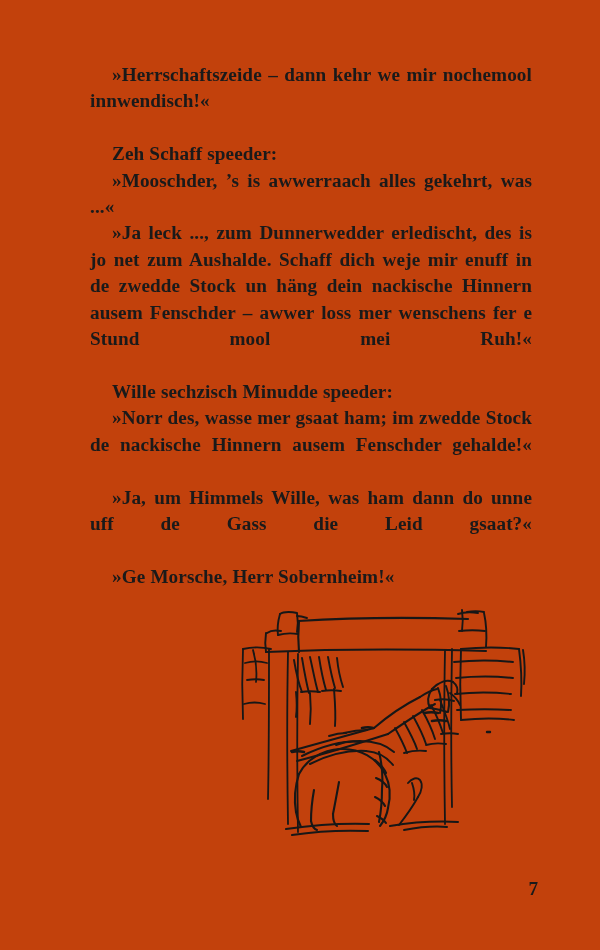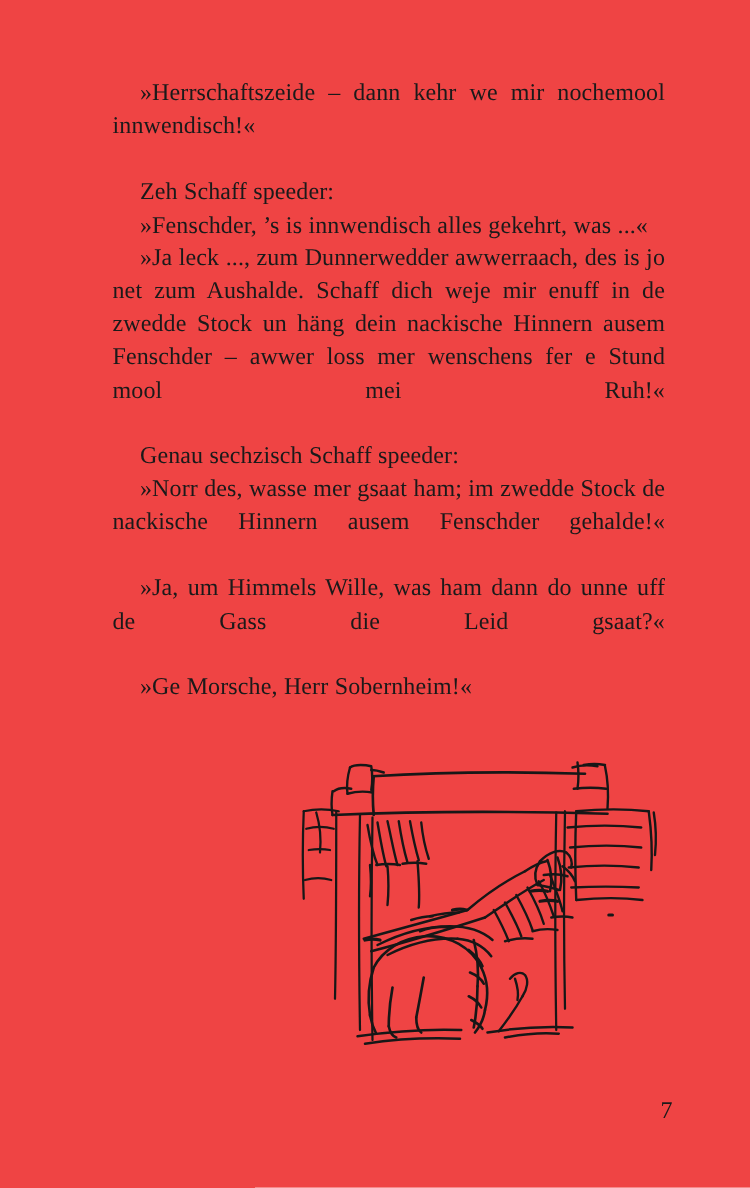--- a/index.html
+++ b/index.html
@@ -12,21 +12,22 @@
     height: 950px;
     position: relative;
     overflow: hidden;
     font-family: "Liberation Serif", "DejaVu Serif", serif;
     color: #1a1a1a;
   }
 
   .page {
     position: absolute;
     inset: 0;
-    background: #ef4444;
+    background: #c2410c;
+    font-weight: bold;
   }
 
   .text-block {
     position: absolute;
     left: 90px;
     top: 62px;
     width: 442px;
   }
 
   .para {
@@ -72,23 +73,23 @@
   }
 </style>
 </head>
 <body>
 
 <div class="page">
 
   <div class="text-block">
     <p class="para">»Herrschaftszeide – dann kehr we mir nochemool innwendisch!«</p>
     <p class="para no-stretch">Zeh Schaff speeder:</p>
-    <p class="para no-stretch">»Fenschder, ’s is innwendisch alles gekehrt, was ...«</p>
-    <p class="para">»Ja leck ..., zum Dunnerwedder awwerraach, des is jo net zum Aushalde. Schaff dich weje mir enuff in de zwedde Stock un häng dein nackische Hinnern ausem Fenschder – awwer loss mer wenschens fer e Stund mool mei Ruh!«</p>
-    <p class="para no-stretch">Genau sechzisch Schaff speeder:</p>
+    <p class="para no-stretch">»Mooschder, ’s is awwerraach alles gekehrt, was ...«</p>
+    <p class="para">»Ja leck ..., zum Dunnerwedder erledischt, des is jo net zum Aushalde. Schaff dich weje mir enuff in de zwedde Stock un häng dein nackische Hinnern ausem Fenschder – awwer loss mer wenschens fer e Stund mool mei Ruh!«</p>
+    <p class="para no-stretch">Wille sechzisch Minudde speeder:</p>
     <p class="para">»Norr des, wasse mer gsaat ham; im zwedde Stock de nackische Hinnern ausem Fenschder gehalde!«</p>
     <p class="para">»Ja, um Himmels Wille, was ham dann do unne uff de Gass die Leid gsaat?«</p>
     <p class="para no-stretch">»Ge Morsche, Herr Sobernheim!«</p>
   </div>
 
   <div class="illustration">
     <svg viewBox="0 0 296 262" xmlns="http://www.w3.org/2000/svg" fill="none" stroke="#171717" stroke-linecap="round" stroke-linejoin="round">
 
       <g stroke-width="1.9">
         <path d="M44 22 C 48 19, 57 20, 61 21 C 62 27, 62 34, 61 40"></path>

